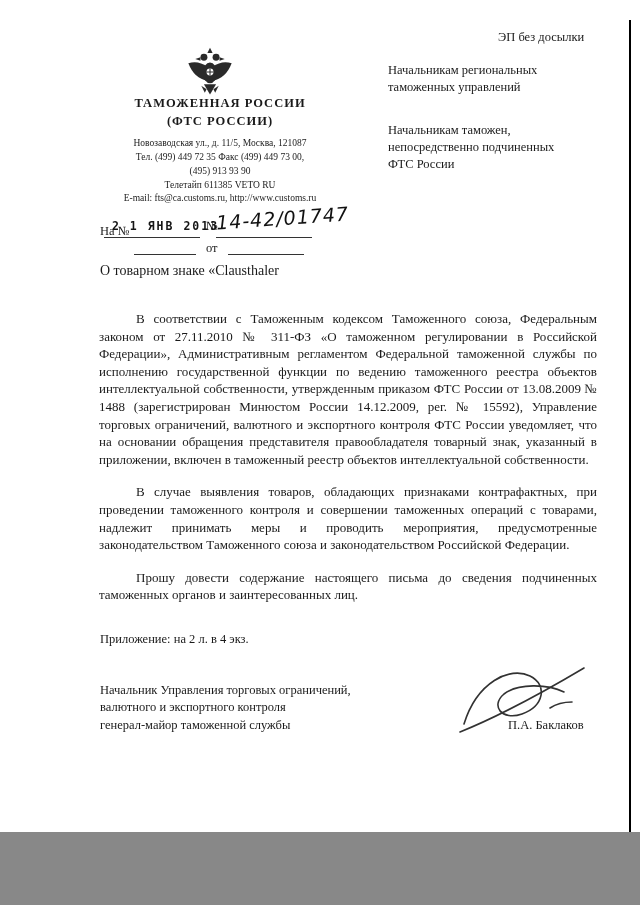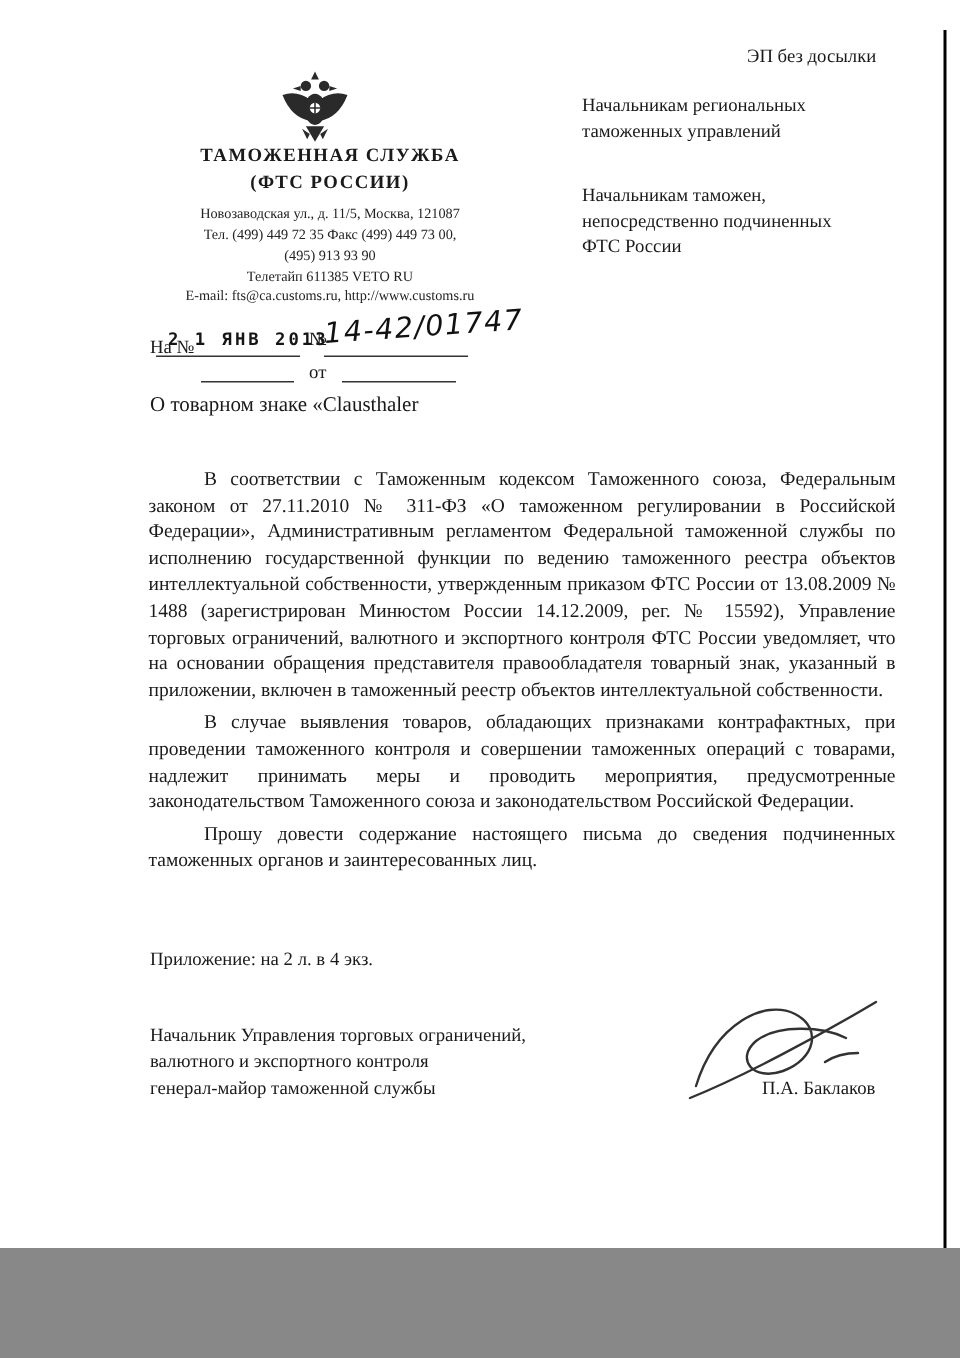--- a/index.html
+++ b/index.html
@@ -35,21 +35,21 @@
 
   .na-line{left:100px;top:224px;font-size:12.5px;}
   .blank-1{left:134px;top:254px;width:62px;height:0;border-bottom:1px solid #333;}
   .ot-word{left:206px;top:241px;font-size:12.5px;}
   .blank-2{left:228px;top:254px;width:76px;height:0;border-bottom:1px solid #333;}
 
   .subject{left:100px;top:263px;font-size:14px;}
 
   .body-text{left:99px;top:310px;width:498px;font-size:13px;line-height:17.6px;text-align:justify;}
   .body-text p{margin:0;text-indent:37px;}
-  .body-text p + p{margin-top:4px;}
+  .body-text p + p{margin-top:15px;}
 
   .attachment{left:100px;top:632px;font-size:12.5px;}
 
   .sign-position{left:100px;top:682px;width:310px;font-size:12.5px;line-height:1.38;}
   .signature-svg{left:452px;top:662px;width:140px;height:80px;}
   .sign-name{left:508px;top:718px;font-size:12.5px;}
 
   .artifact{background:#000;}
   .edge-right{left:629px;top:20px;width:2px;height:885px;}
   .smudge-1{left:0;top:896px;width:102px;height:9px;}
@@ -83,21 +83,21 @@
         <path d="M23 44 L37 44 L30 56 Z"></path>
         <path d="M20 46 L26 50 L24 54 Z"></path>
         <path d="M40 46 L34 50 L36 54 Z"></path>
       </g>
       <circle cx="30" cy="30" r="4" fill="#ffffff"></circle>
       <path d="M30 26 L30 34 M26 30 L34 30" stroke="#2a2a2a" stroke-width="1.2"></path>
     </svg>
   </div>
 
   <div class="abs letterhead">
-    <div class="org2">ТАМОЖЕННАЯ СЛУЖБА</div>
+    <div class="org2">ТАМОЖЕННАЯ РОССИИ</div>
     <div class="org3">(ФТС РОССИИ)</div>
     <div class="contact preline">Новозаводская ул., д. 11/5, Москва, 121087
 Тел. (499) 449 72 35  Факс (499) 449 73 00,
 (495) 913 93 90
 Телетайп 611385 VETO RU
 E-mail: fts@ca.customs.ru, http://www.customs.ru</div>
   </div>
 
   <div class="abs stamp-date">2 1 ЯНВ 2013</div>
   <div class="abs line-under-date"></div>

